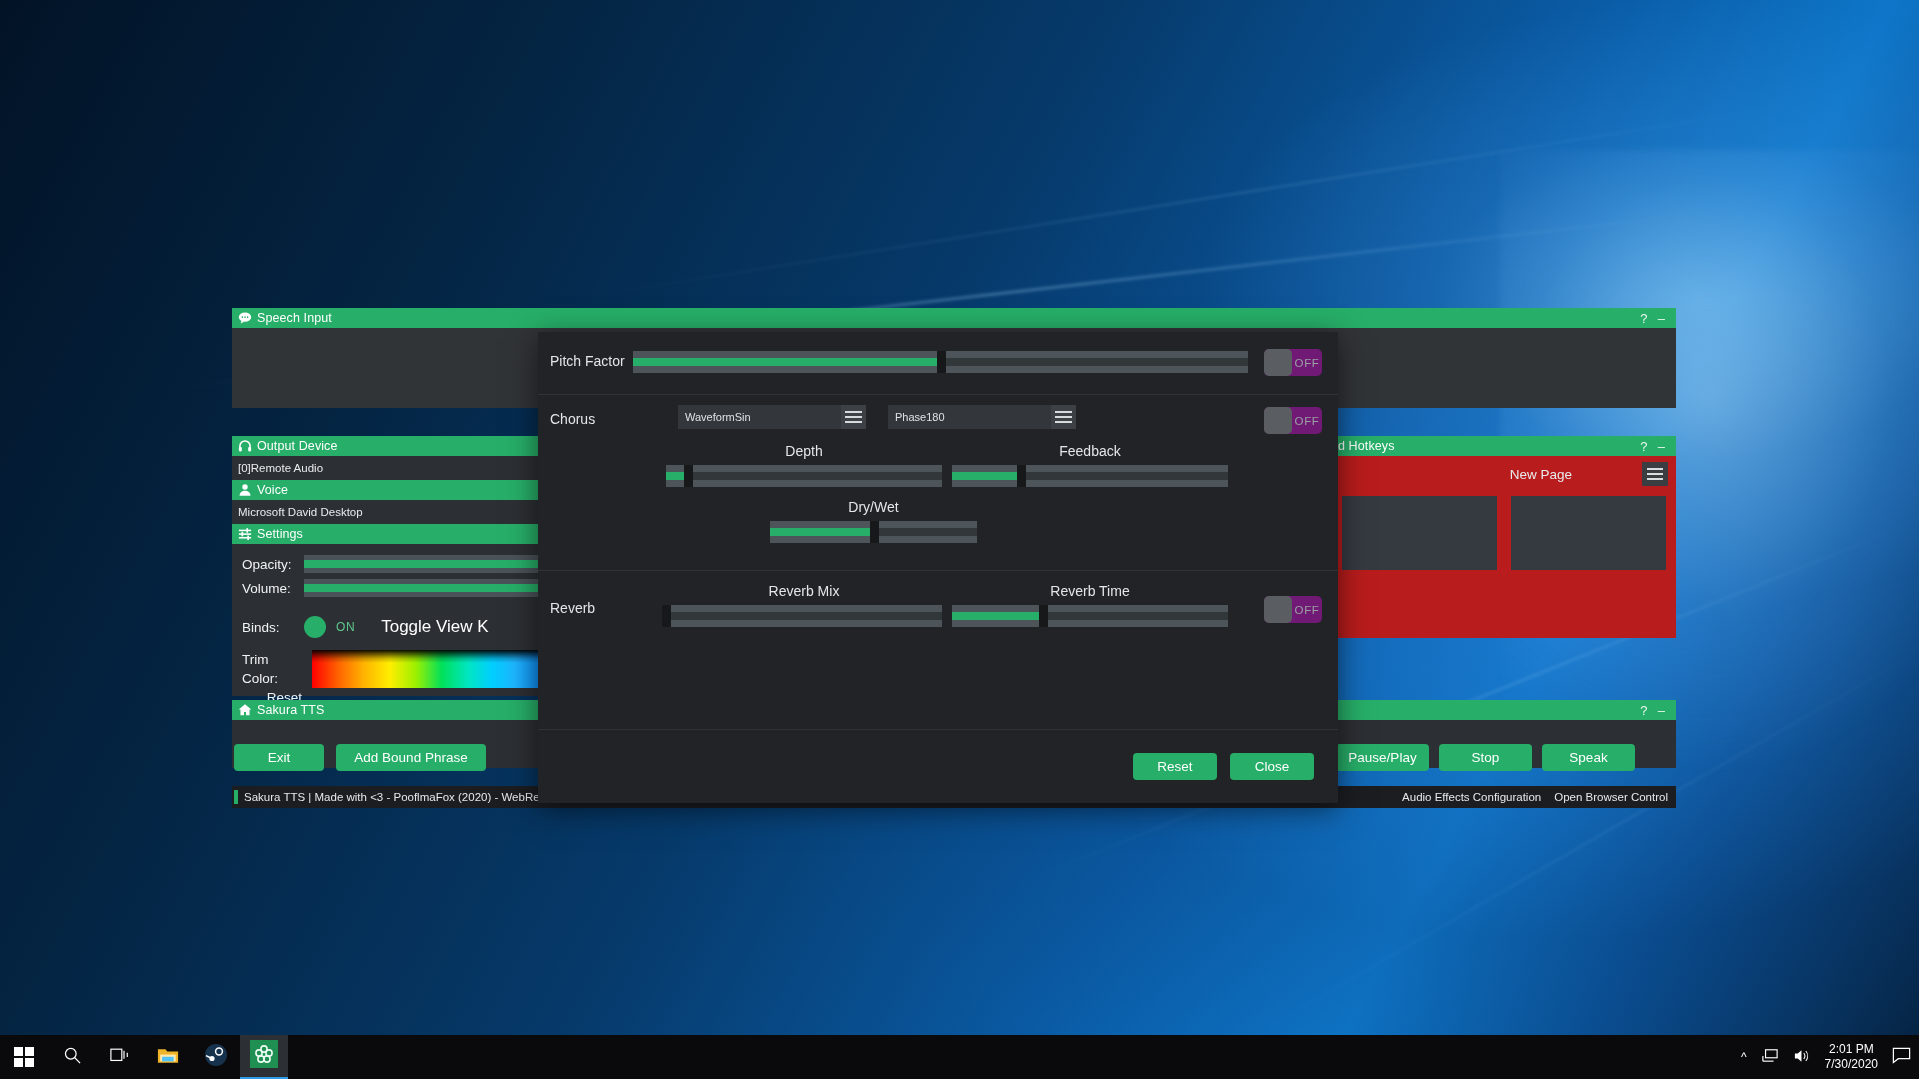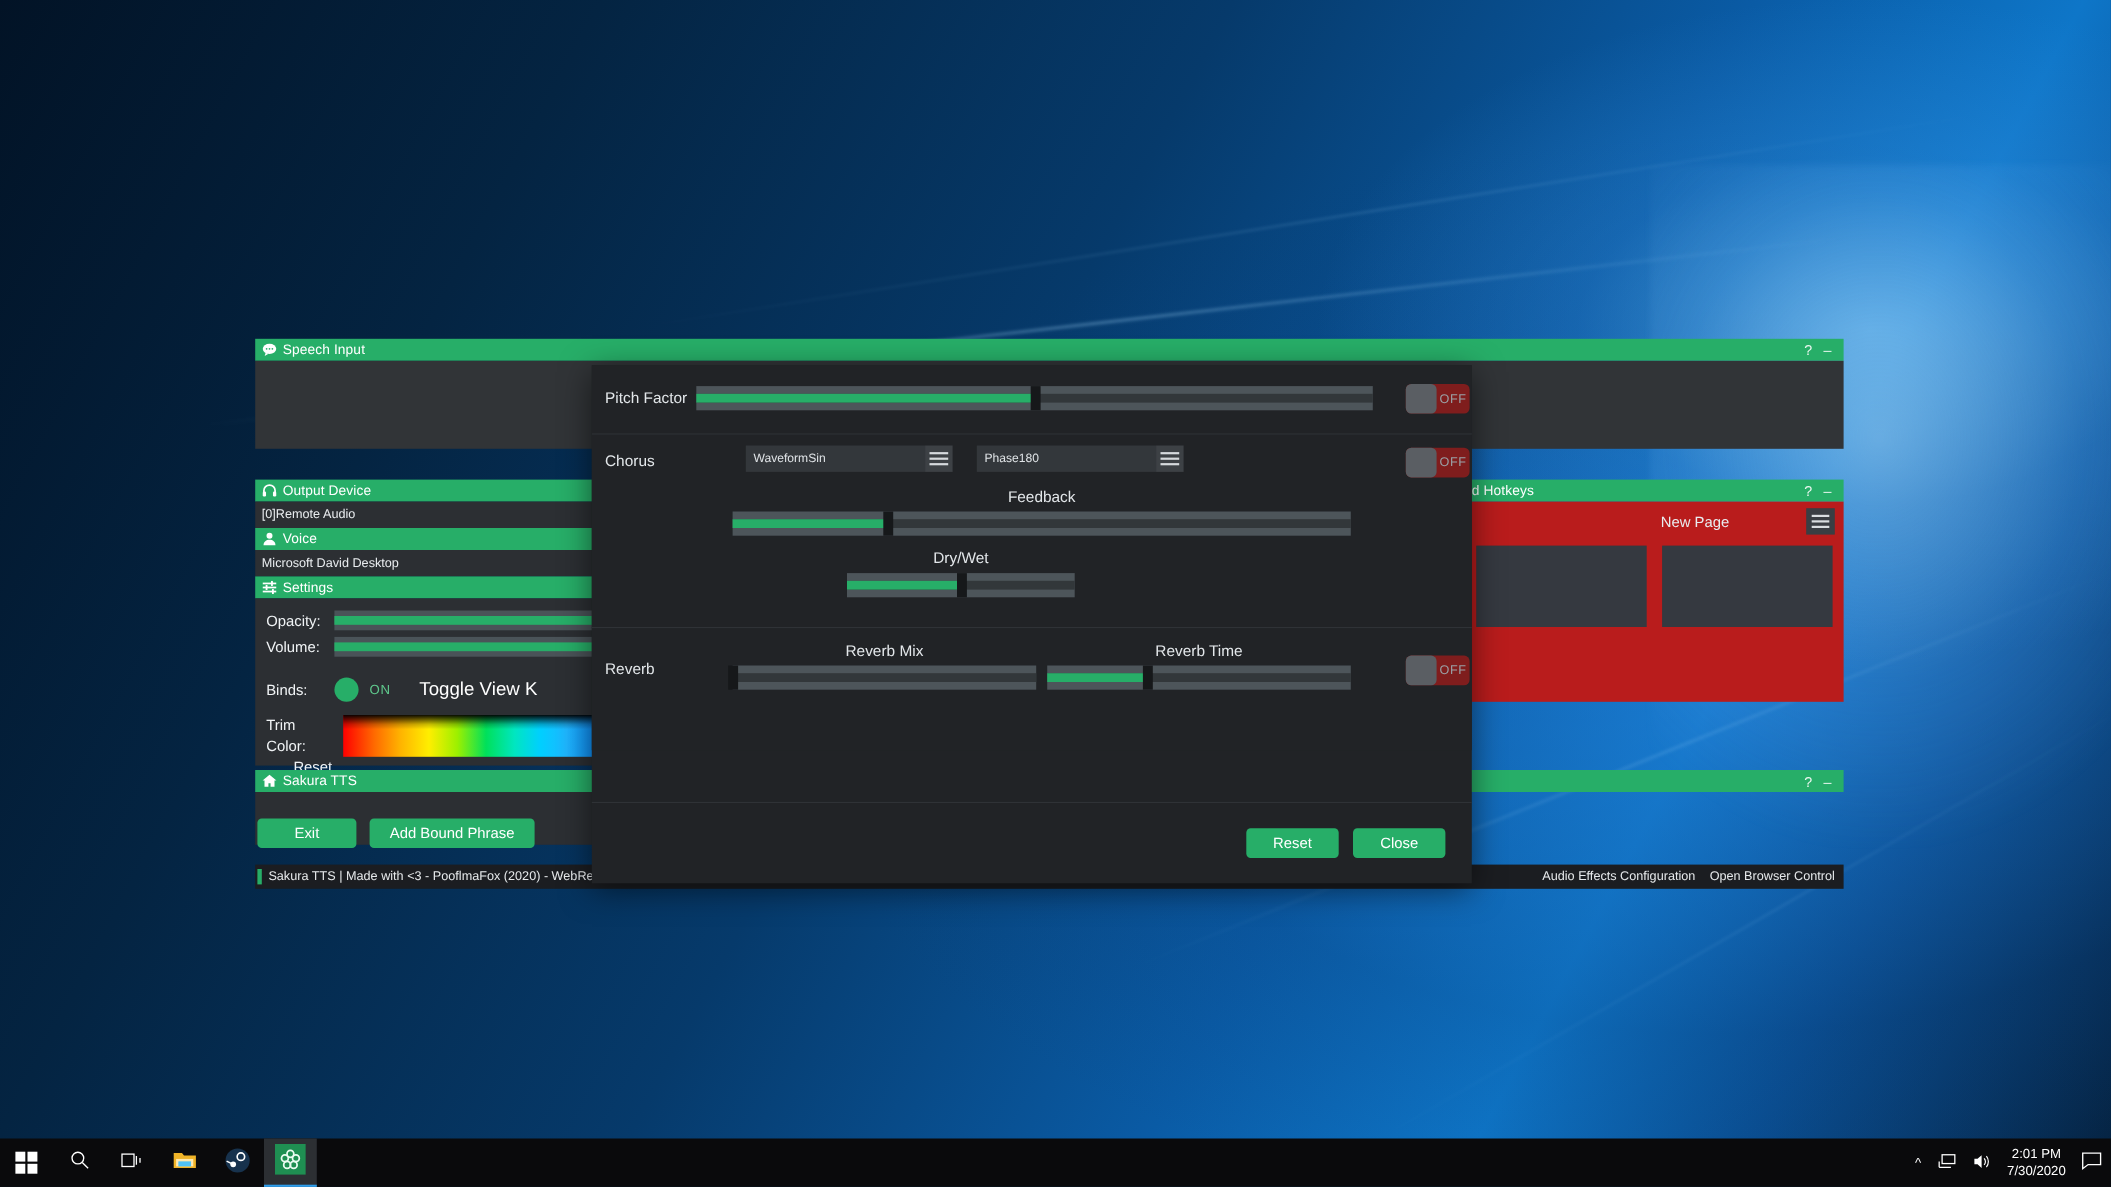--- a/index.html
+++ b/index.html
@@ -214,23 +214,23 @@
   .fx-section {
     position: relative;
     background: #212326;
     border-top: 1px solid #2f3236;
   }
   .fx-row-label {
     position:absolute; left: 12px;
     color: #e3e7ea; font-size: 14px;
   }
   .toggle {
-    position:absolute; right: 2px;
+    position:absolute; right: 16px;
     width: 58px; height: 27px; border-radius: 5px;
-    background: #7f1d1d; display:flex; align-items:center; cursor: pointer;
+    background: #701a75; display:flex; align-items:center; cursor: pointer;
   }
   .toggle .knob {
     width: 28px; height: 27px; border-radius: 5px;
     background: #5a5e63;
   }
   .toggle .tlabel {
     flex:1; text-align:center; color:#9aa0a5;
     font-size: 11.5px; letter-spacing: .6px;
   }
 
@@ -468,20 +468,27 @@
     </div>
   </div>
 
   <div class="panel" id="player-panel">
     <div class="panel-header">
       <span></span>
       <span class="spacer"></span>
       <span class="wbtn">?</span>
       <span class="wbtn">–</span>
     </div>
+    <div class="panel-body">
+      <div class="btn-row">
+        <button class="gbtn">Pause/Play</button>
+        <button class="gbtn">Stop</button>
+        <button class="gbtn">Speak</button>
+      </div>
+    </div>
   </div>
 
   <div id="status-bar">
     <span class="green-tick"></span>
     <span>Sakura TTS | Made with &lt;3 - PooflmaFox (2020) - WebRemote Address http://10.64.3.170/</span>
     <span class="spacer"></span>
     <span class="sb-link">Audio Effects Configuration</span>
     <span class="sb-link">Open Browser Control</span>
   </div>
 </div>
@@ -522,20 +529,28 @@
           <span></span>
         </span>
     </div>
 
     <span class="toggle">
       <span class="knob"></span>
       <span class="tlabel">OFF</span>
     </span>
 
     <div class="cols2">
+      <div class="col">
+        <div class="slider-caption">Depth</div>
+        <div class="slider">
+          <span class="bar-bg"></span>
+          <span class="bar-fill" style="width:8%"></span>
+          <span class="handle" style="left:8%"></span>
+        </div>
+      </div>
       <div class="col">
         <div class="slider-caption">Feedback</div>
         <div class="slider">
           <span class="bar-bg"></span>
           <span class="bar-fill" style="width:25%"></span>
           <span class="handle" style="left:25%"></span>
         </div>
       </div>
     </div>
 

